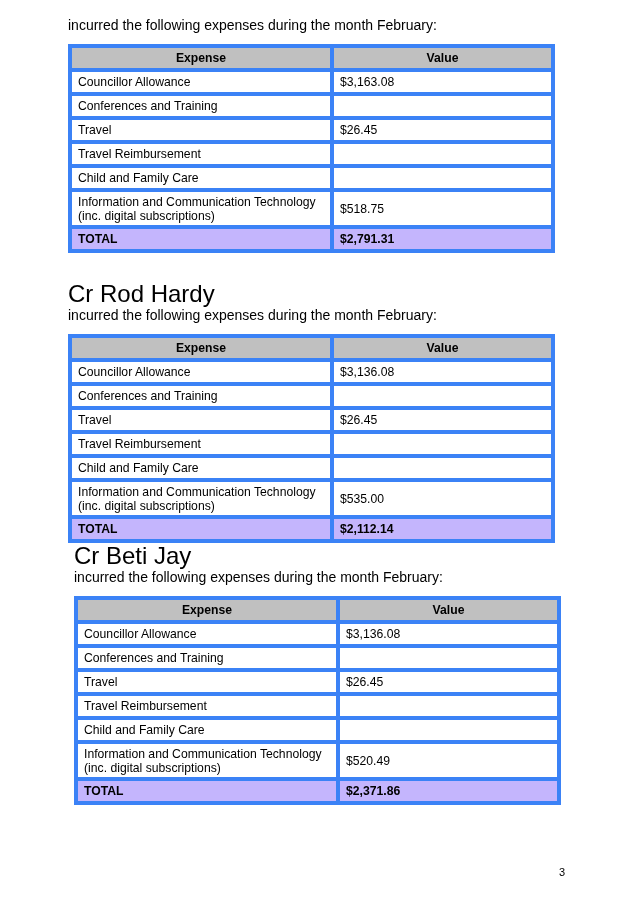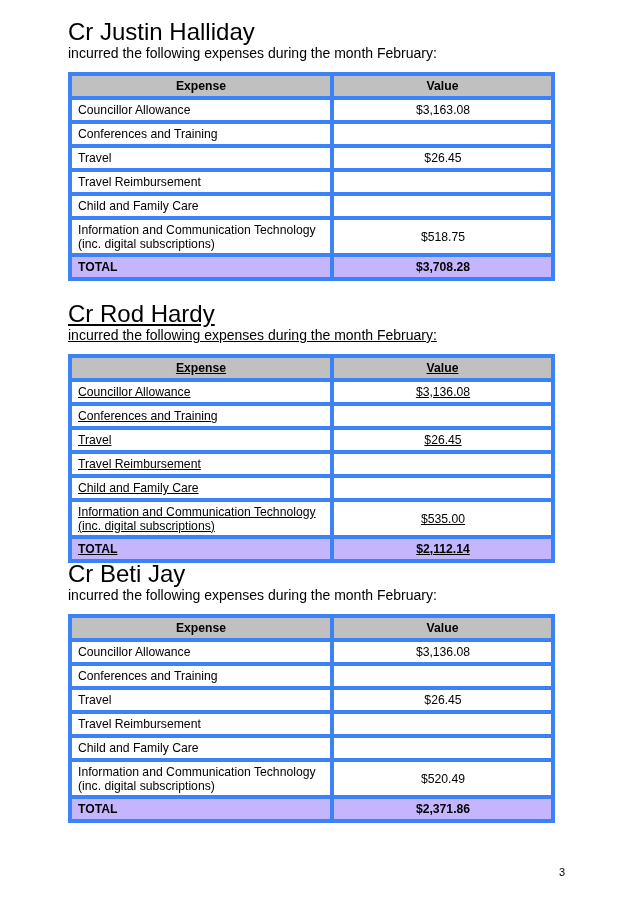--- a/index.html
+++ b/index.html
@@ -2,53 +2,52 @@
 <html><head>
   <meta charset="utf-8">
   <style>
     html, body { margin: 0; padding: 0; background: #ffffff; }
     body {
       width: 638px; height: 912px; position: relative; overflow: hidden;
       font-family: "Liberation Sans", sans-serif; color: #000;
     }
     .section { position: absolute; left: 68px; width: 483px; }
     .s1 { top: 18px; }
-    .s2 { top: 300px; text-decoration: underline; }
-    .s3 { top: 560px; }
+    .s2 { top: 280px; }
+    .s3 { top: 542px; margin-left: 6px; }
     .name {
       font-size: 24px; line-height: 28px; margin: 0; font-weight: normal;
     }
     .subtitle {
       font-size: 14px; line-height: 14px; margin: 0 0 12px 0;
     }
     table.exp {
       width: 483px; border-collapse: collapse;
       font-size: 12.2px; table-layout: fixed;
     }
     table.exp th, table.exp td {
       border: 4px solid #3b82f6; padding: 0 6px; height: 20px;
       line-height: 14px; vertical-align: middle;
     }
     table.exp col.c1 { width: 262px; }
     table.exp col.c2 { width: 221px; }
     table.exp thead th {
       background: #c0c0c0; font-weight: bold; text-align: center; height: 20px;
     }
-    table.exp td.val { text-align: center; padding-right: 5px; }
+    table.exp td.val { text-align: left; padding-right: 5px; }
     table.exp tr.tall td { height: 33px; }
     table.exp tr.total td { background: #c4b5fd; font-weight: bold; }
     .page-num {
       position: absolute; left: 559px; top: 866px; font-size: 11px;
     }
   </style>
 </head>
 <body>
 
 <div class="section s1">
-  <h1 class="name">Cr Justin Halliday</h1>
   <p class="subtitle">incurred the following expenses during the month February:</p>
   <table class="exp">
     <colgroup>
         <col class="c1">
         <col class="c2">
       </colgroup>
     <thead>
       <tr>
         <th>Expense</th>
         <th>Value</th>
@@ -77,21 +76,21 @@
       </tr>
       <tr class="tall">
         <td>
           <span>Information and Communication Technology</span><br>
           <span>(inc. digital subscriptions)</span>
         </td>
         <td class="val">$518.75</td>
       </tr>
       <tr class="total">
         <td>TOTAL</td>
-        <td class="val">$3,708.28</td>
+        <td class="val">$2,791.31</td>
       </tr>
     </tbody>
   </table>
 </div>
 
 <div class="section s2">
   <h1 class="name">Cr Rod Hardy</h1>
   <p class="subtitle">incurred the following expenses during the month February:</p>
   <table class="exp">
     <colgroup>

